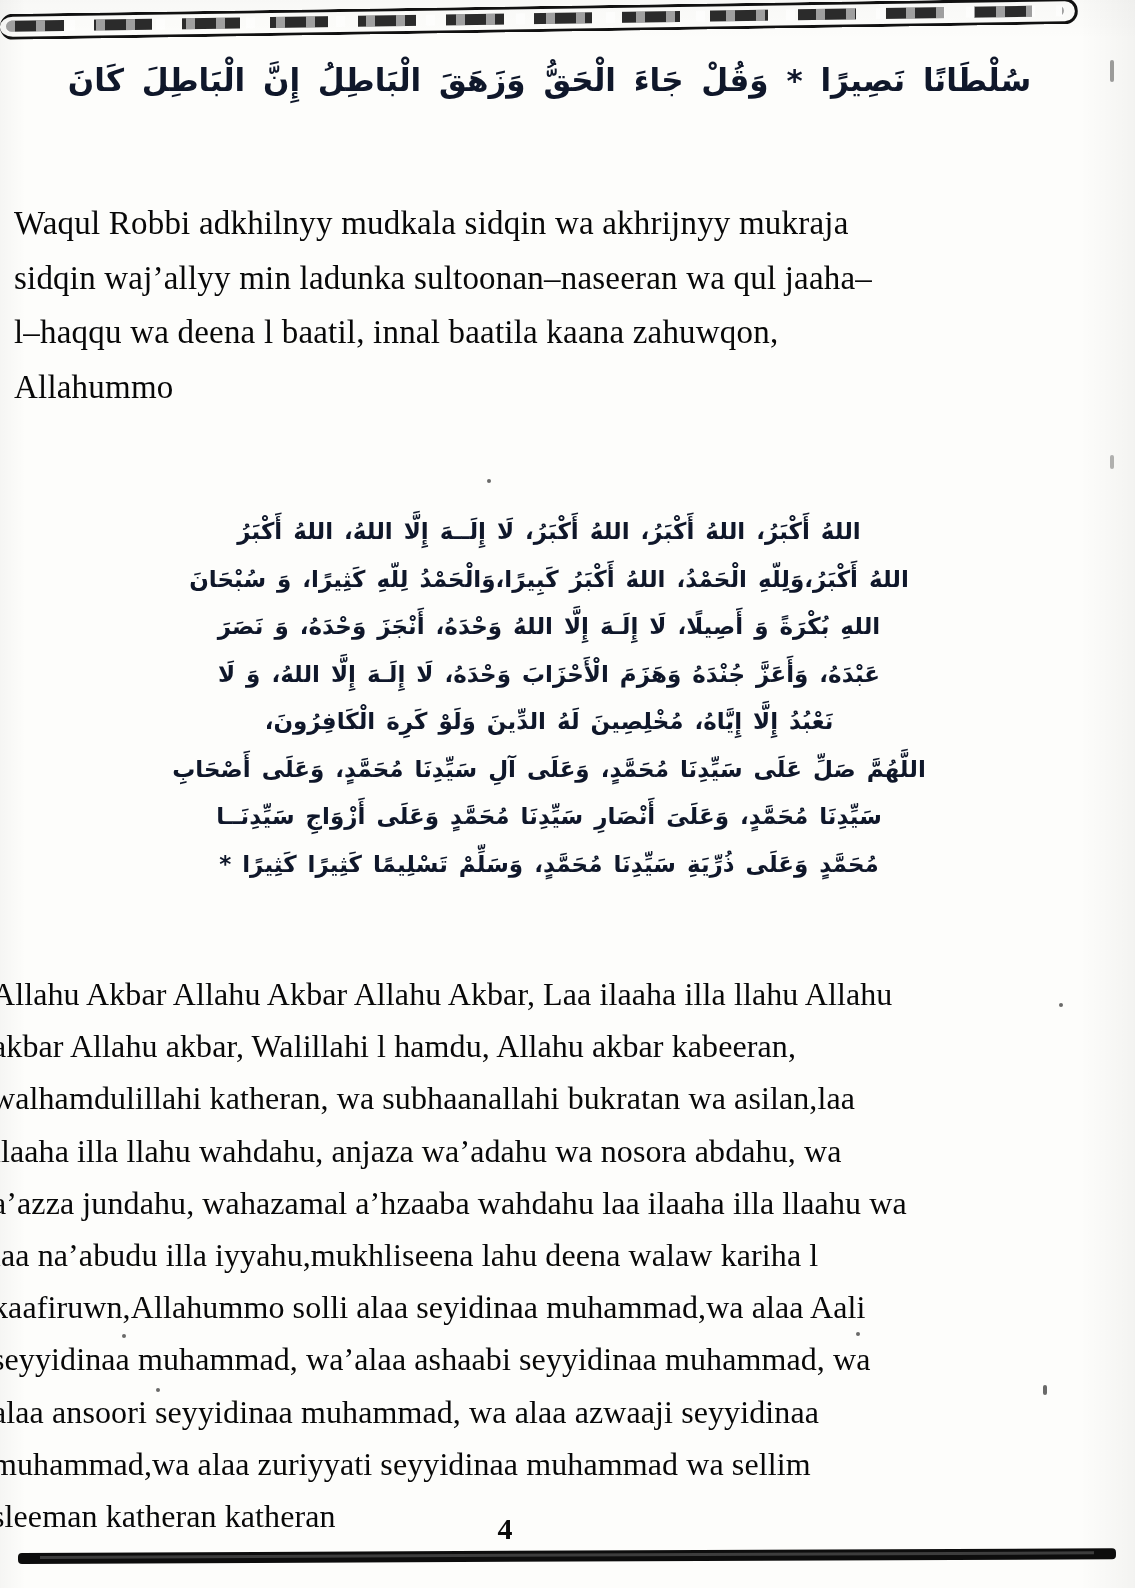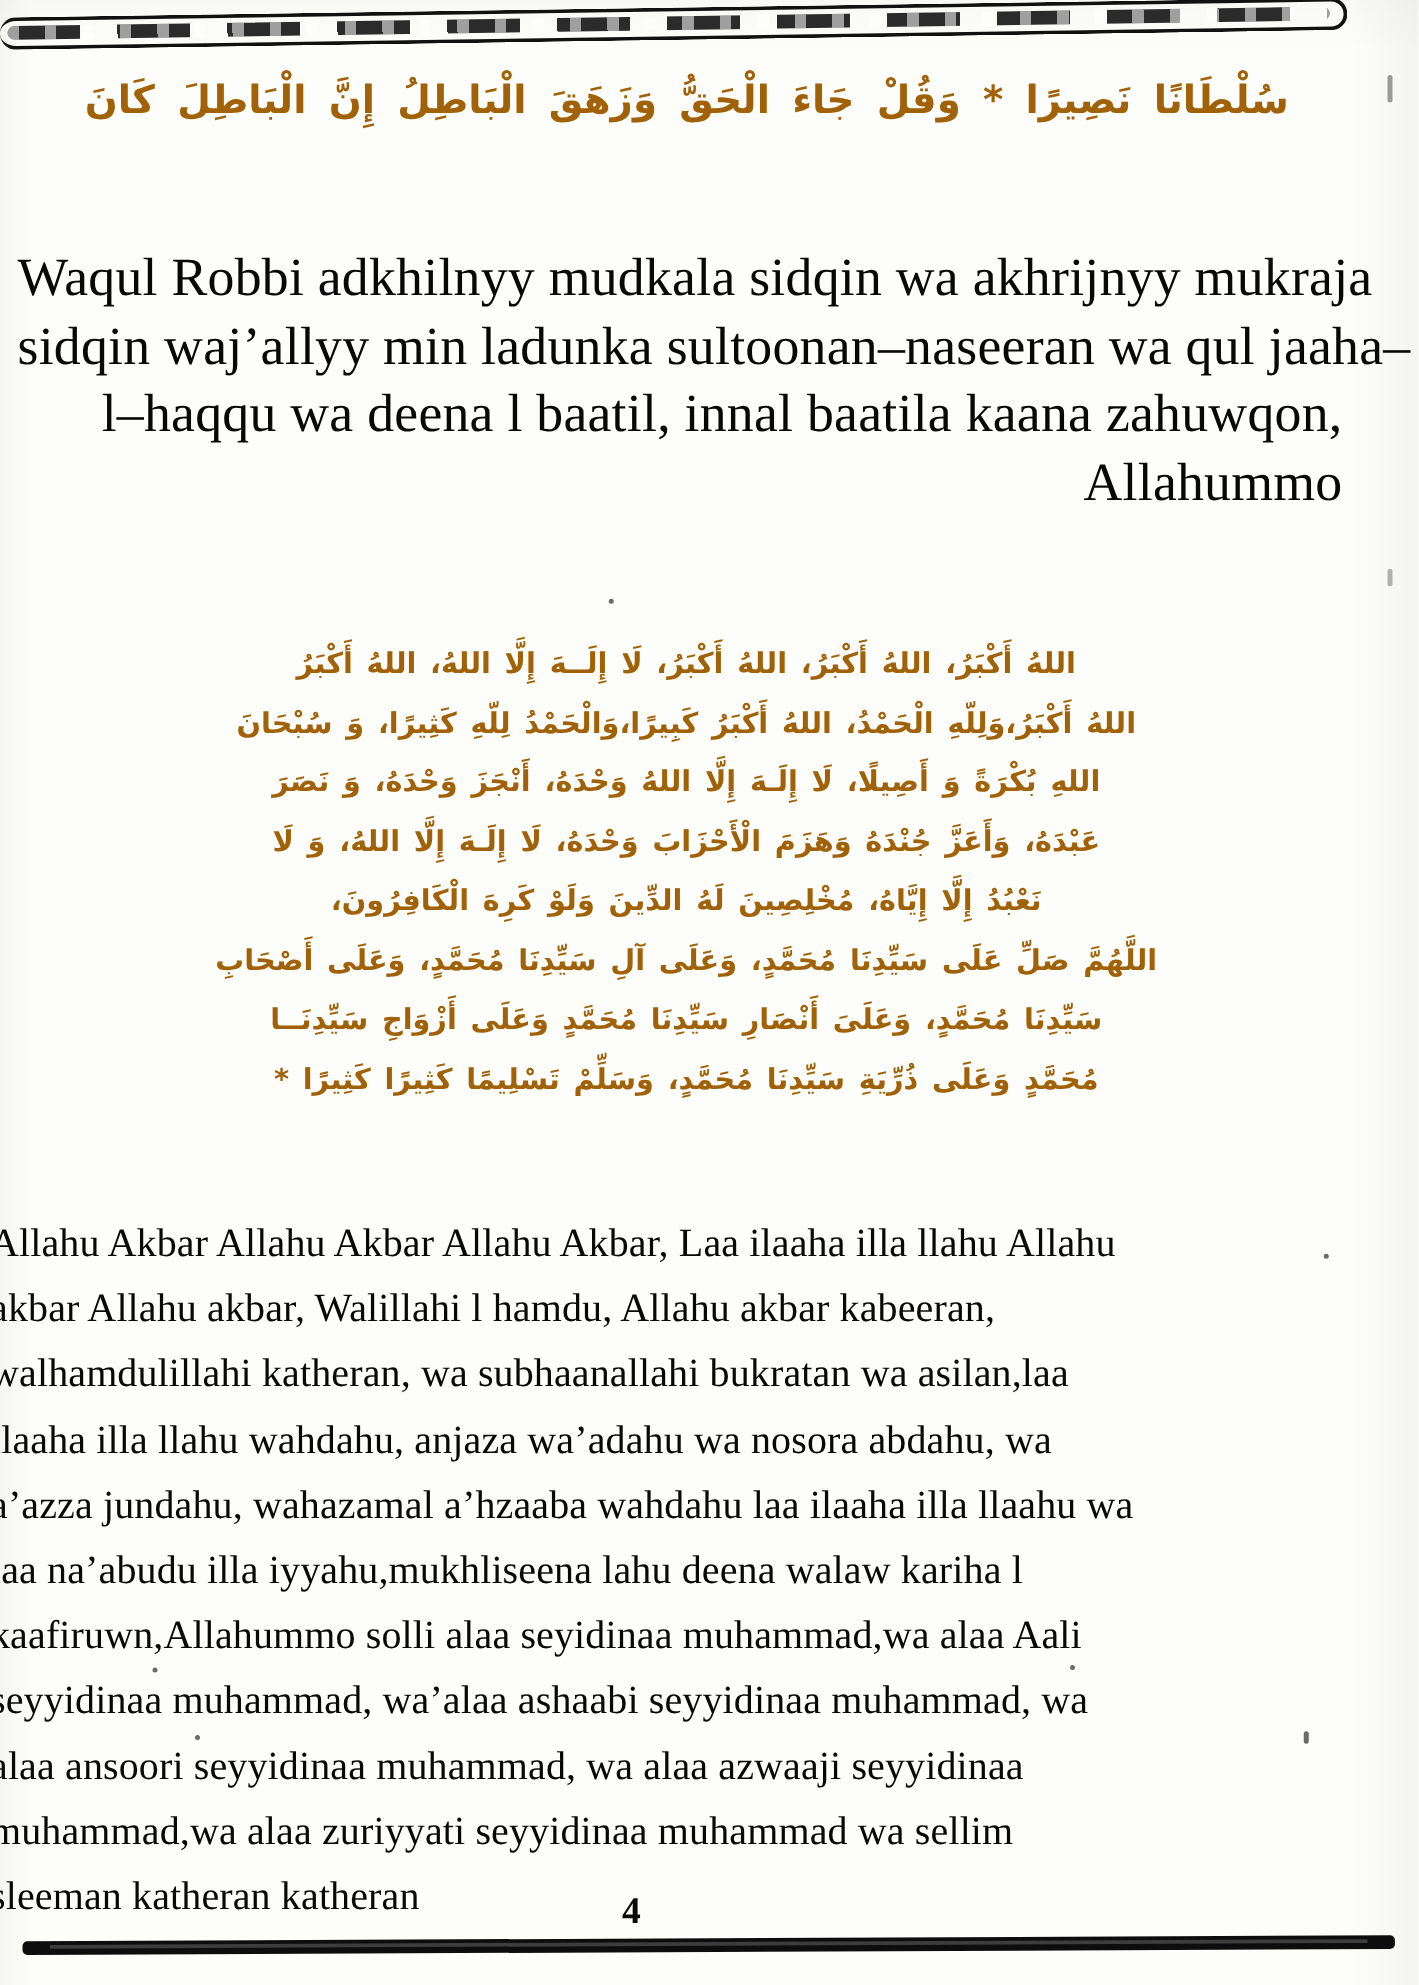--- a/index.html
+++ b/index.html
@@ -86,21 +86,21 @@
     opacity: 0.0;
   }
 
   
   .arabic-block {
     position: absolute;
     direction: rtl;
     text-align: center;
     font-family: "DejaVu Sans", "Liberation Sans", sans-serif;
     font-weight: 700;
-    color: #a16207;
+    color: #0f172a;
   }
 
   #arabic-top {
     left: 22px;
     top: 52px;
     width: 1055px;
     font-size: 31px;
     line-height: 56px;
     letter-spacing: 0px;
     word-spacing: 7px;
@@ -134,24 +134,23 @@
   }
   .translit .tl-line {
     display: block;
     white-space: nowrap;
   }
 
   #translit-one {
     left: 14px;
     top: 196px;
     width: 1060px;
-    font-size: 43px;
+    font-size: 33px;
     line-height: 54.5px;
     letter-spacing: 0.2px;
-    text-align: right;
   }
 
   #translit-two {
     left: -8px;
     top: 968px;
     width: 1080px;
     font-size: 32px;
     line-height: 52.2px;
     letter-spacing: 0.1px;
   }

